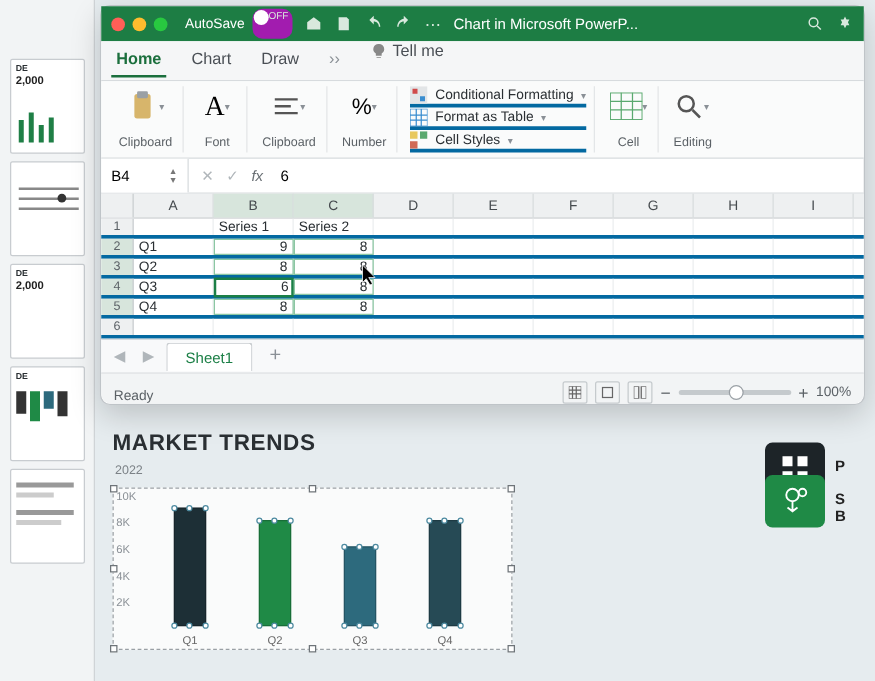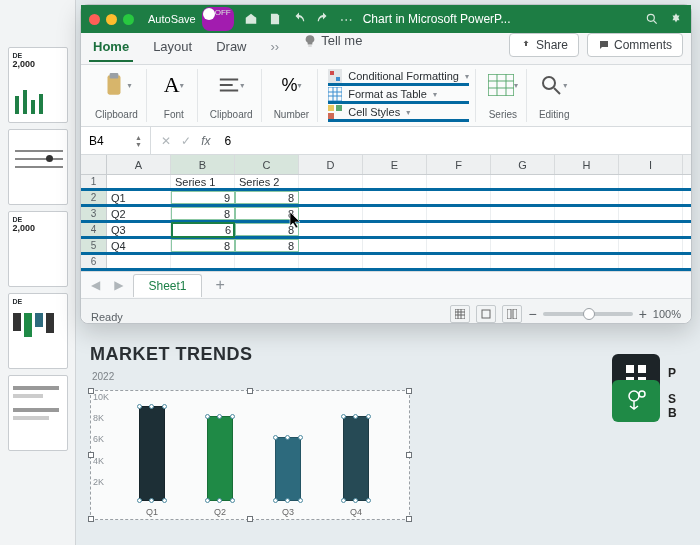--- a/index.html
+++ b/index.html
@@ -177,42 +177,28 @@
           <path d="M15 15l5 5" stroke="#d8e8dd" stroke-width="2"></path>
         </svg>
       <svg viewBox="0 0 24 24">
           <path d="M12 2l2 4h4l-2 4 2 4h-4l-2 4-2-4H6l2-4-2-4h4z"></path>
         </svg>
     </div>
   </div>
 
   <div class="tabs">
     <div class="tab active">Home</div>
-    <div class="tab">Layout</div>
+    <div class="tab">Chart</div>
     <div class="tab">Draw</div>
     <div class="tab overflow">››</div>
     <div class="bulb">
       <svg width="14" height="14" viewBox="0 0 24 24">
           <path fill="#888" d="M9 21h6v-1H9zm3-19a7 7 0 00-4 13v3h8v-3a7 7 0 00-4-13z"></path>
         </svg>
       <span>Tell me</span>
-    </div>
-    <div class="right">
-      <button class="btn-outline">
-        <svg width="12" height="12" viewBox="0 0 24 24">
-            <path fill="#555" d="M12 3l5 5h-3v6h-4V8H7z"></path>
-          </svg>
-        <span>Share</span>
-      </button>
-      <button class="btn-outline">
-        <svg width="12" height="12" viewBox="0 0 24 24">
-            <path fill="#555" d="M4 4h16v12H8l-4 4z"></path>
-          </svg>
-        <span>Comments</span>
-      </button>
     </div>
   </div>
 
   <div class="ribbon">
     <div class="rgroup">
       <div class="icon-lg">
           <svg width="26" height="26" viewBox="0 0 24 24">
             <rect x="6" y="3" width="12" height="18" fill="#d7b56b" rx="2"></rect>
             <rect x="8" y="1" width="8" height="5" fill="#9aa0a5" rx="1"></rect>
           </svg>
@@ -278,21 +264,21 @@
         </div>
     </div>
     <div class="rgroup">
       <div class="icon-lg">
           <svg width="26" height="22" viewBox="0 0 26 22">
             <rect width="26" height="22" fill="none" stroke="#5aa96f" stroke-width="1.5"></rect>
             <path stroke="#5aa96f" d="M0 7h26M0 14h26M9 0v22M18 0v22"></path>
           </svg>
           <span class="dd">▾</span>
         </div>
-      <div class="label">Series</div>
+      <div class="label">Cell</div>
     </div>
     <div class="rgroup">
       <div class="icon-lg">
           <svg width="22" height="20" viewBox="0 0 22 20">
             <circle cx="8" cy="8" r="6" fill="none" stroke="#555" stroke-width="2"></circle>
             <path d="M13 13l6 6" stroke="#555" stroke-width="2"></path>
           </svg>
           <span class="dd">▾</span>
         </div>
       <div class="label">Editing</div>

